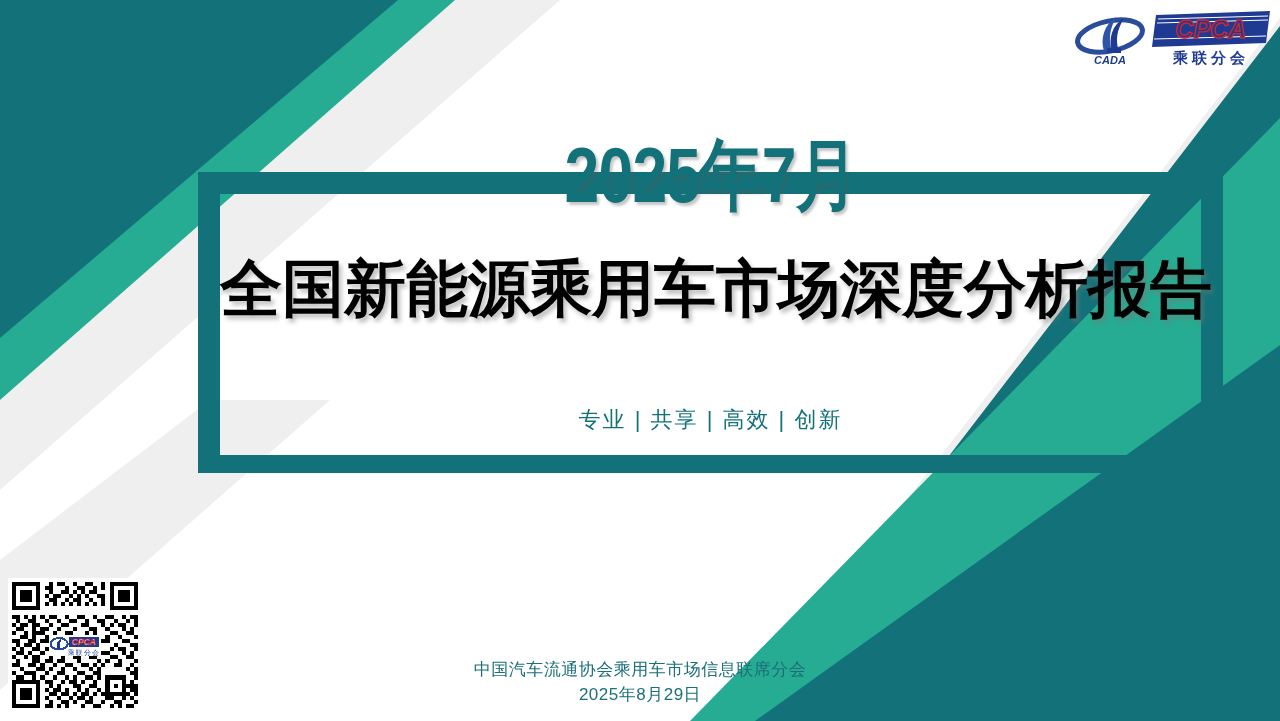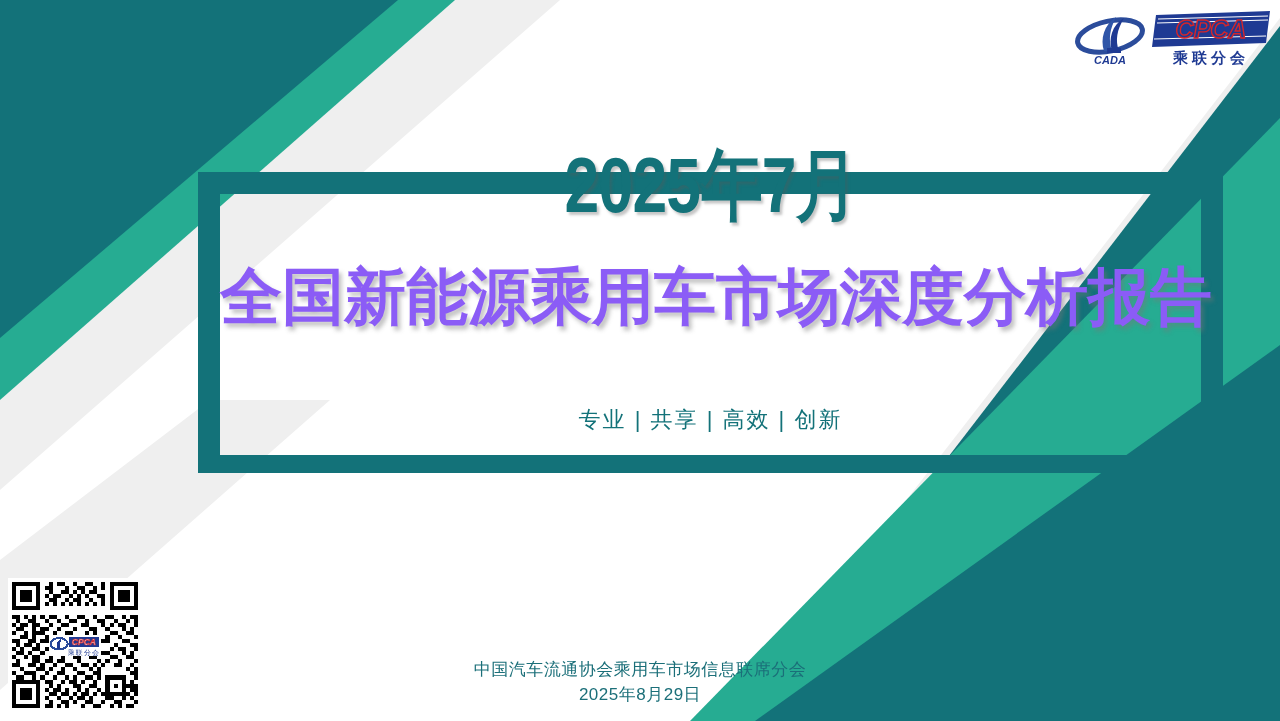--- a/index.html
+++ b/index.html
@@ -33,51 +33,50 @@
   }
   #frame-top    { left: 198px;  top: 172px;  width: 1025px; height: 22px; }
   #frame-left   { left: 198px;  top: 172px;  width: 22px;   height: 301px; }
   #frame-right  { left: 1201px; top: 172px;  width: 22px;   height: 301px; }
   #frame-bottom { left: 198px;  top: 455px;  width: 1025px; height: 18px; }
 
   
   #headline-row {
     position: absolute;
     left: 198px;
-    top: 130px;
+    top: 136px;
     width: 1025px;
     height: 110px;
     z-index: 3;
     display: flex;
-    align-items: center;
     justify-content: center;
   }
   #headline-year {
     font-size: 78px;
     font-weight: bold;
     color: #137279;
     letter-spacing: -1px;
     line-height: 1;
     transform: scaleX(0.80);
     transform-origin: center;
     white-space: nowrap;
     text-shadow: 3px 3px 3px rgba(90,90,90,0.35);
     padding: 0 4px;
   }
 
   #headline-main {
     position: absolute;
     left: 220px;
-    top: 264px;
+    top: 256px;
     width: 780px;
     text-align: center;
     z-index: 3;
     font-size: 62px;
     font-weight: bold;
-    color: #8b5cf6;
+    color: #000000;
     line-height: 1.08;
     letter-spacing: 0px;
     white-space: nowrap;
     text-shadow: 3px 4px 4px rgba(120,120,120,0.45);
   }
 
   #headline-tagline {
     position: absolute;
     left: 220px;
     top: 405px;

